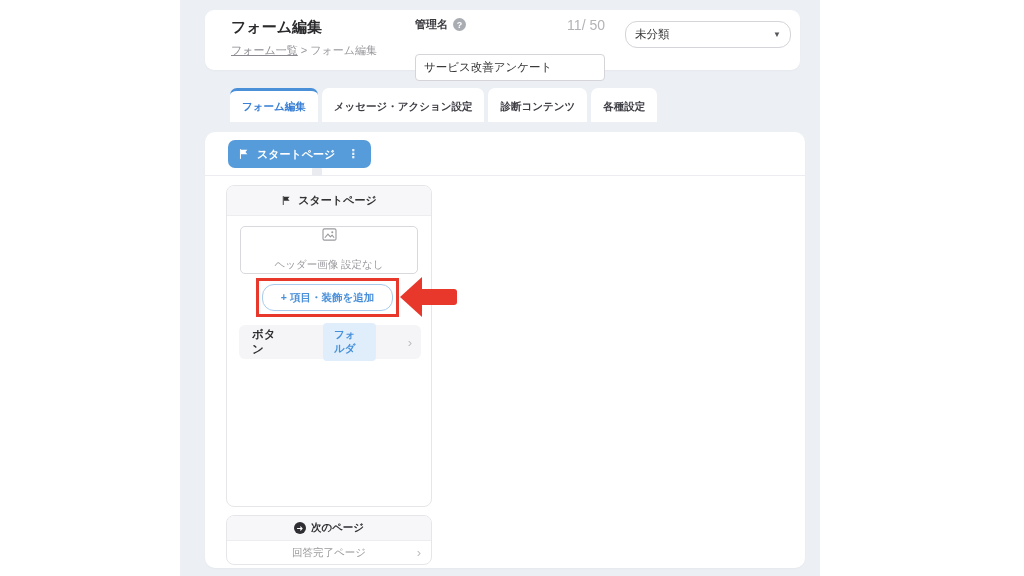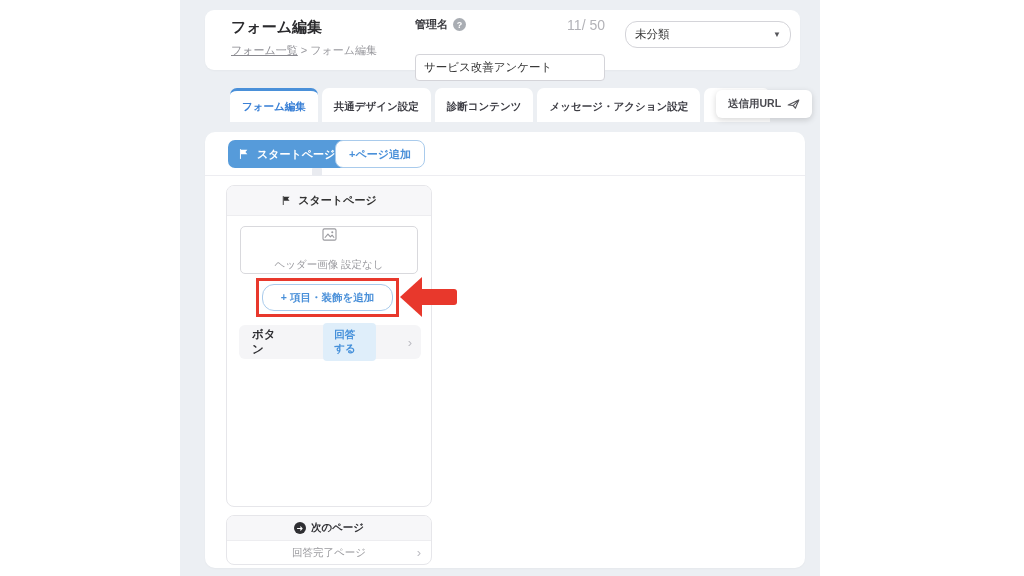--- a/index.html
+++ b/index.html
@@ -122,51 +122,40 @@
     <div class="field-group fg-folder">
       <div class="select-box">
         <span>未分類</span>
         <span class="select-caret">▼</span>
       </div>
     </div>
   </div>
 
   <div class="tab-row">
     <div class="tab active">フォーム編集</div>
-    <div class="tab">共通デザイン設定</div>
+    <div class="tab">メッセージ・アクション設定</div>
     <div class="tab">診断コンテンツ</div>
-    <div class="tab">メッセージ・アクション設定</div>
     <div class="tab">各種設定</div>
   </div>
 
-  <div class="send-url-btn">
-    <span>送信用URL</span>
-    <span>
-      <svg width="13" height="12" viewBox="0 0 16 14">
-        <path d="M1.5 8.2 L14.5 2.2 L10.3 12.2 L7.6 8.9 Z" fill="none" stroke="#55555a" stroke-width="1.4" stroke-linejoin="round"></path>
-        <path d="M7.6 8.9 L14.5 2.2" stroke="#55555a" stroke-width="1.4"></path>
-      </svg>
-    </span>
-  </div>
 
   <div class="main-panel">
 
     <div class="toolbar">
       <div class="start-pill">
         <span>
           <svg width="12" height="12" viewBox="0 0 16 16">
             <rect x="2.6" y="1.5" width="1.3" height="13" fill="#ffffff"></rect>
             <path d="M3.9 2.4 h8.6 l-2.6 3 l2.6 3 H3.9 z" fill="#ffffff"></path>
           </svg>
         </span>
         <span class="pill-label">スタートページ</span>
         <span class="pill-kebab">⋮</span>
       </div>
       <div class="pill-notch"></div>
-      <div class="add-page-btn">+ページ追加</div>
     </div>
 
     <div class="page-card">
       <div class="card-header">
         <span>
           <svg width="11" height="11" viewBox="0 0 16 16">
             <rect x="2.6" y="1.5" width="1.3" height="13" fill="#333"></rect>
             <path d="M3.9 2.4 h8.6 l-2.6 3 l2.6 3 H3.9 z" fill="#333"></path>
           </svg>
         </span>
@@ -183,21 +172,21 @@
         </span>
         <span>ヘッダー画像 設定なし</span>
       </div>
 
       <div class="red-box">
         <div class="add-item-btn">+ 項目・装飾を追加</div>
       </div>
 
       <div class="button-row">
         <span class="button-row-label">ボタン</span>
-        <span class="answer-badge">回答する</span>
+        <span class="answer-badge">フォルダ</span>
         <span class="row-chevron">›</span>
       </div>
     </div>
 
     <div class="red-arrow">
       <div class="arrow-head"></div>
       <div class="arrow-shaft"></div>
     </div>
 
     <div class="next-card">

